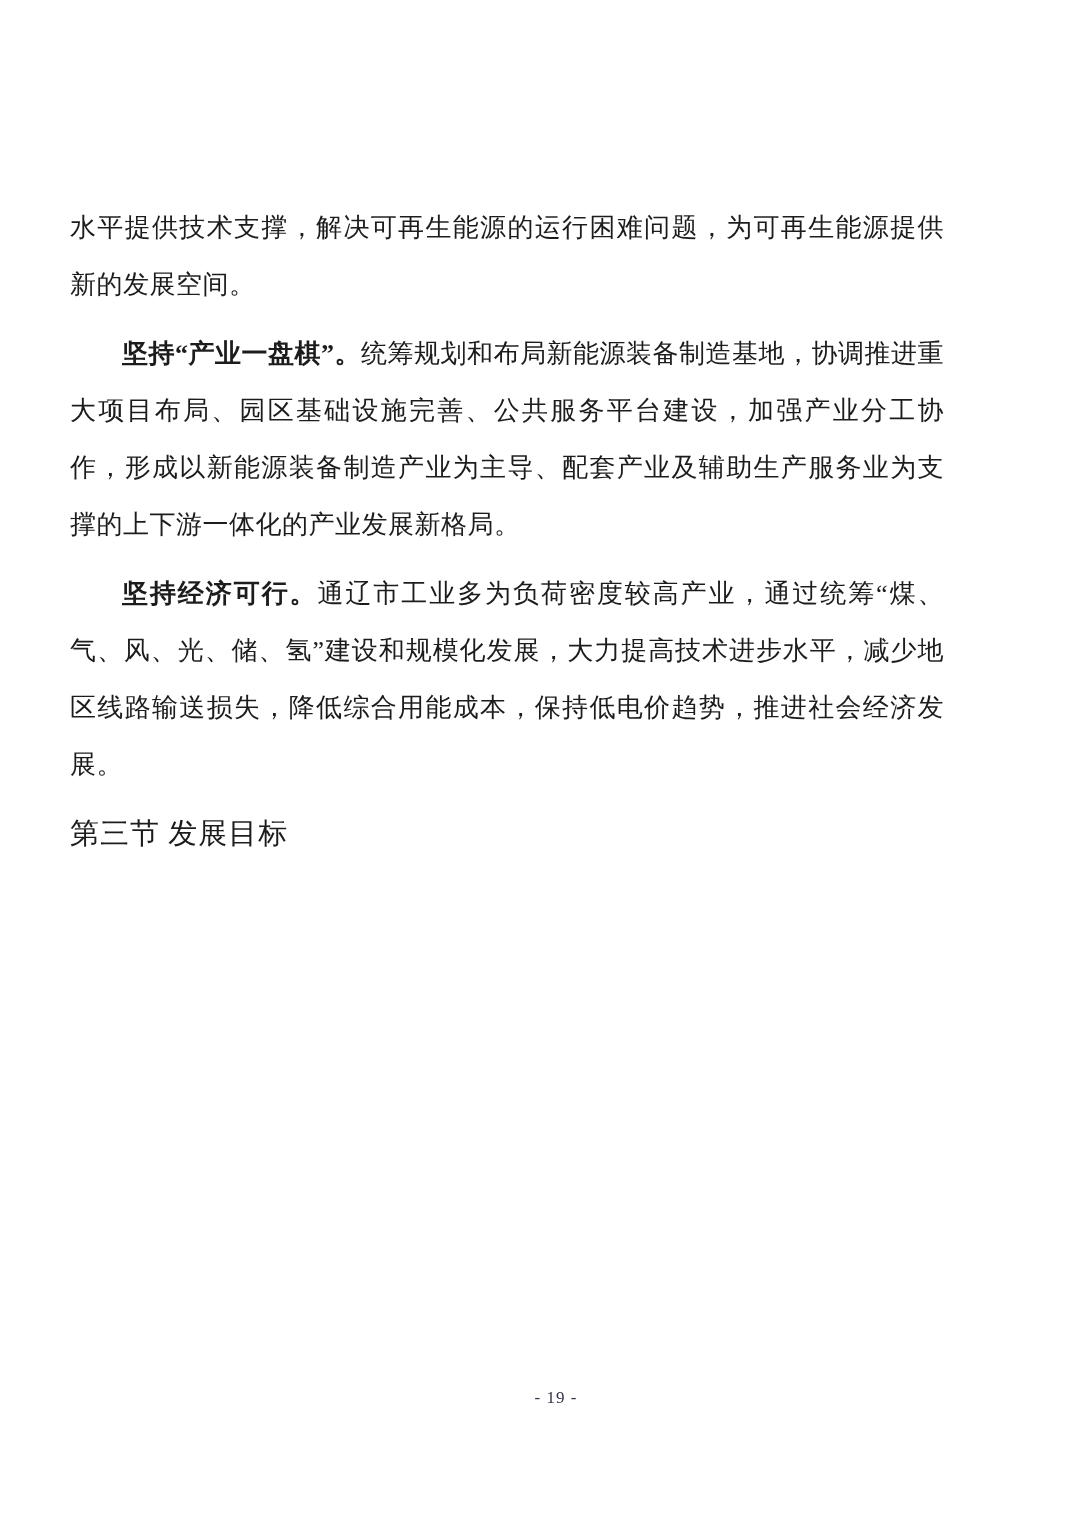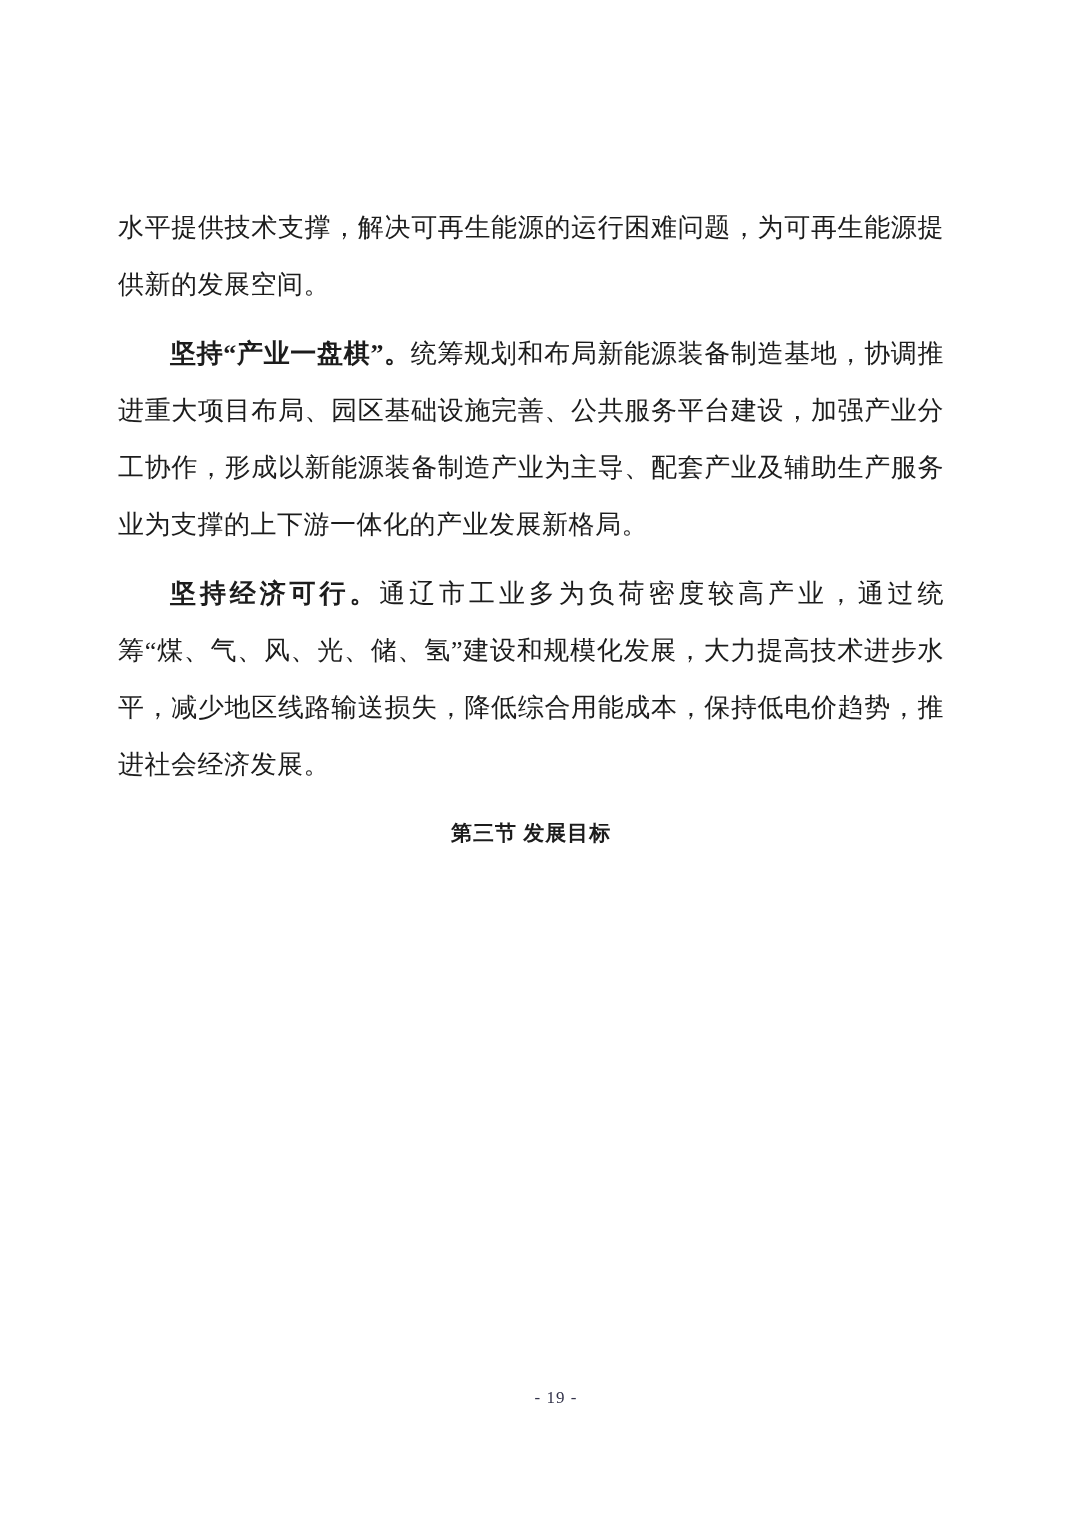--- a/index.html
+++ b/index.html
@@ -7,44 +7,44 @@
     padding: 0;
     background: #ffffff;
   }
   .page {
     position: relative;
     width: 1080px;
     height: 1527px;
     margin: 0 auto;
     background: #ffffff;
     box-sizing: border-box;
-    padding: 199px 136px 0 118px;
+    padding: 199px 136px 0 70px;
     font-family: "Liberation Serif", "DejaVu Serif", serif;
     color: #1c1c1c;
     overflow: hidden;
   }
   .para {
     font-size: 26px;
     line-height: 57px;
     text-align: justify;
     margin: 0 0 12px 0;
     text-indent: 2em;
     letter-spacing: 0.5px;
   }
   .para.no-indent {
     text-indent: 0;
   }
   .para .lead {
     font-weight: 700;
   }
   .heading {
-    font-size: 21px;
-    font-weight: 700;
+    font-size: 29px;
+    font-weight: 400;
     line-height: 57px;
-    text-align: center;
+    text-align: left;
     margin: 2px 0 14px 0;
     letter-spacing: 1px;
   }
   .page-number {
     position: absolute;
     left: 16px;
     top: 1388px;
     width: 100%;
     text-align: center;
     font-size: 17px;

